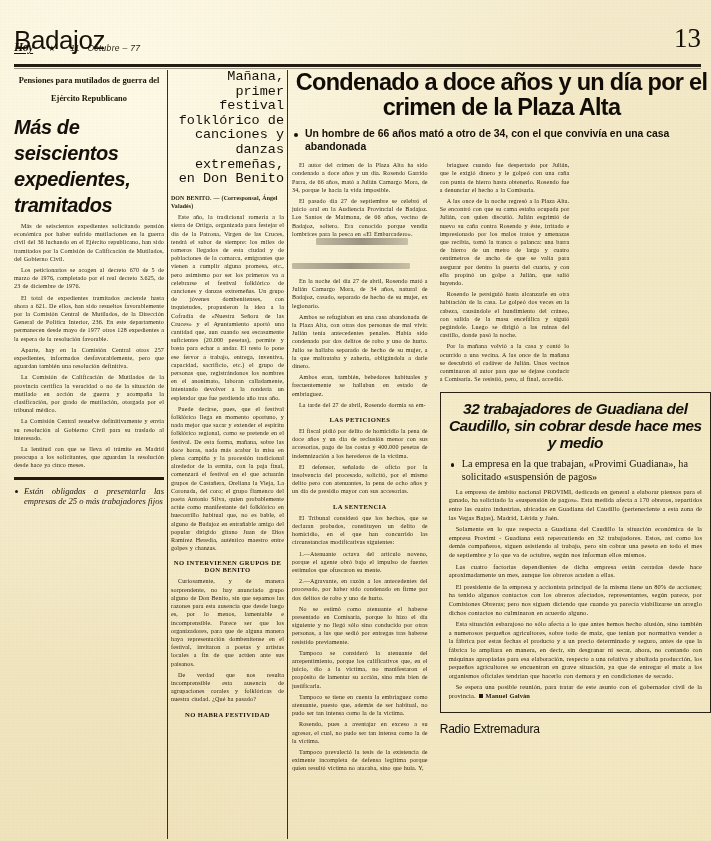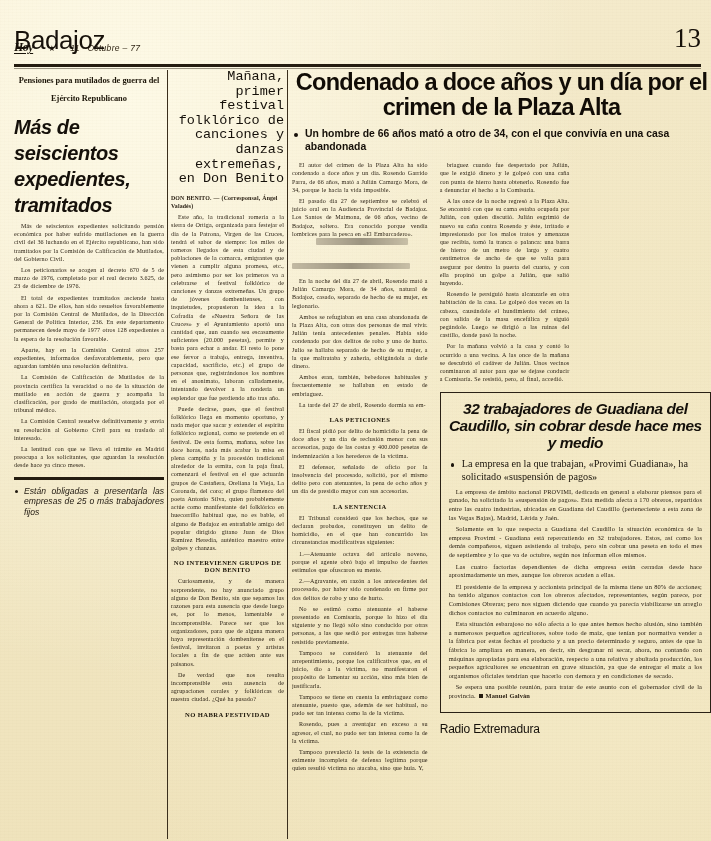--- a/index.html
+++ b/index.html
@@ -151,21 +151,21 @@
     color: #201910;
   }
   .bullets li::before {
     content: "";
     position: absolute; left: 1px; top: 4.5px;
     width: 3.2px; height: 3.2px; border-radius: 50%;
     background: #201910;
   }
   .bullets.ital li {
     font-style: italic;
-    font-family: Liberation Sans, sans-serif;
+    font-family: Liberation Serif, serif;
     font-size: 8.6px;
     line-height: 10.6px;
   }
   .subhead {
     text-align: center;
     font-weight: bold;
     font-size: 6.6px;
     letter-spacing: .4px;
     margin: 7px 0 4px 0;
     font-family: "Liberation Serif", serif;

